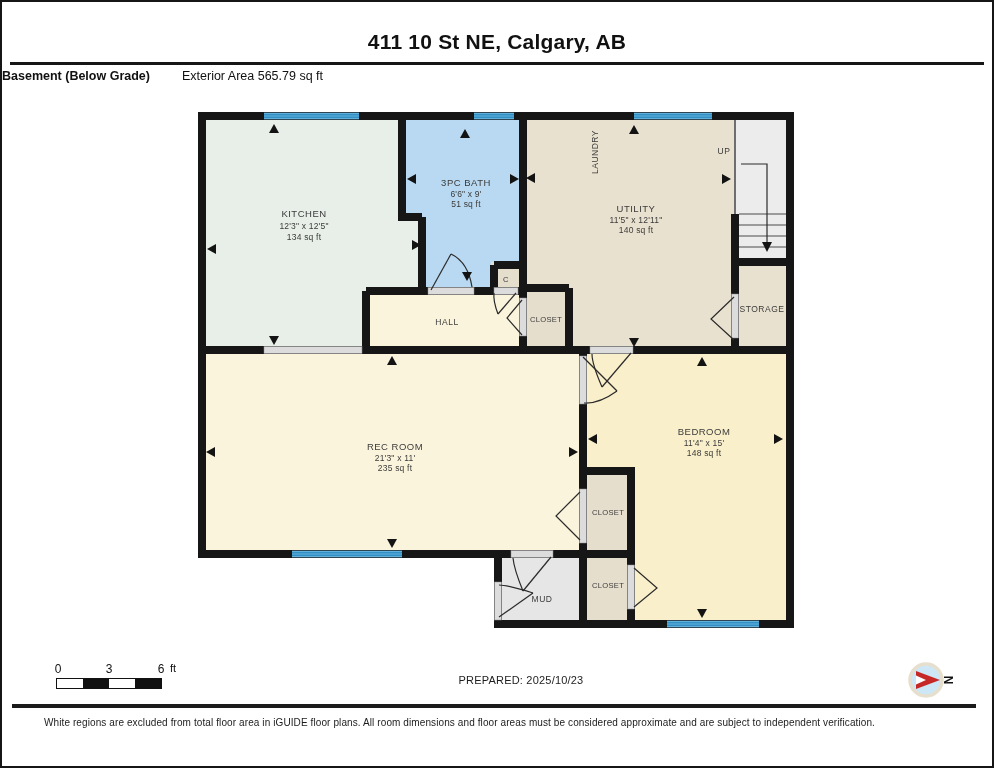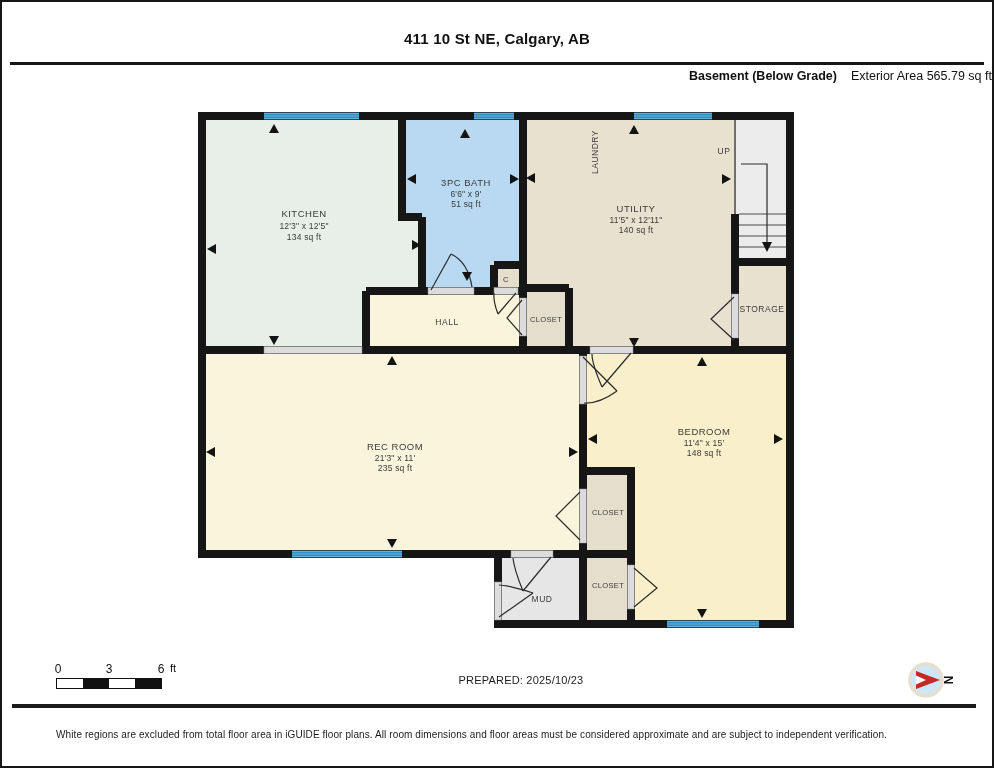--- a/index.html
+++ b/index.html
@@ -1,22 +1,22 @@
 <!DOCTYPE html>
 <html><head>
 <meta charset="utf-8">
 <style>
   html,body{margin:0;padding:0;background:#fff;}
   .page{position:relative;width:994px;height:768px;background:#fff;border:2px solid #161616;
         box-sizing:border-box;font-family:"Liberation Sans",sans-serif;color:#111;overflow:hidden;}
   .title{position:absolute;top:28px;left:0;width:100%;margin:0;text-align:center;
-         font-size:15px;font-weight:bold;letter-spacing:.2px;}
+         font-size:21px;font-weight:bold;letter-spacing:.2px;}
   .rule-top{position:absolute;top:60px;left:8px;right:8px;height:3px;background:#161616;}
-  .subtitle{position:absolute;top:67px;left:0;width:100%;display:flex;justify-content:flex-end;
-            gap:14px;font-size:12.5px;}
+  .subtitle{position:absolute;top:67px;left:0;width:100%;display:flex;justify-content:flex-start;
+            gap:32px;font-size:12.5px;}
   .subtitle .floor{font-weight:bold;}
   .plan{position:absolute;left:192px;top:102px;}
   text{font-family:"Liberation Sans",sans-serif;text-anchor:middle;}
   .rname{font-size:9.5px;fill:#3b3b3b;letter-spacing:.5px;}
   .rdim{font-size:8.5px;fill:#3b3b3b;letter-spacing:.2px;}
   .rsmall{font-size:8.5px;fill:#3b3b3b;letter-spacing:.5px;}
   .rtiny{font-size:7.6px;fill:#3b3b3b;letter-spacing:.3px;}
   .wall{fill:none;stroke:#161616;stroke-width:8;}
   .wall-thin{fill:none;stroke:#3a3a3a;stroke-width:1.4;}
   .tread{stroke:#4a4a4a;stroke-width:1.2;}
@@ -28,21 +28,21 @@
   .scalebar .tick{position:absolute;top:0;width:12px;text-align:center;}
   .bar{position:absolute;top:16px;left:2px;width:104px;height:9px;border:1.5px solid #111;
        display:flex;}
   .bar .seg{flex:1;}
   .seg.w{background:#fff;} .seg.b{background:#111;}
   .unit{position:absolute;left:116px;top:0;font-size:11px;}
   .prepared{position:absolute;top:672px;left:0;width:100%;box-sizing:border-box;padding-left:48px;
             text-align:center;font-size:11px;letter-spacing:.2px;color:#1d1d1d;}
   .compass{position:absolute;left:894px;top:650px;}
   .rule-bottom{position:absolute;top:702px;left:10px;right:16px;height:4px;background:#1b1b1b;}
-  .disclaimer{position:absolute;top:711px;left:38px;right:20px;margin:16px;font-size:10px;
+  .disclaimer{position:absolute;top:711px;left:38px;right:20px;margin:4px;font-size:10px;
               color:#1c1c1c;letter-spacing:.1px;}
 </style>
 </head>
 <body>
 
 <div class="page">
 
   <h1 class="title">411 10 St NE, Calgary, AB</h1>
   <div class="rule-top"></div>
   <div class="subtitle">

